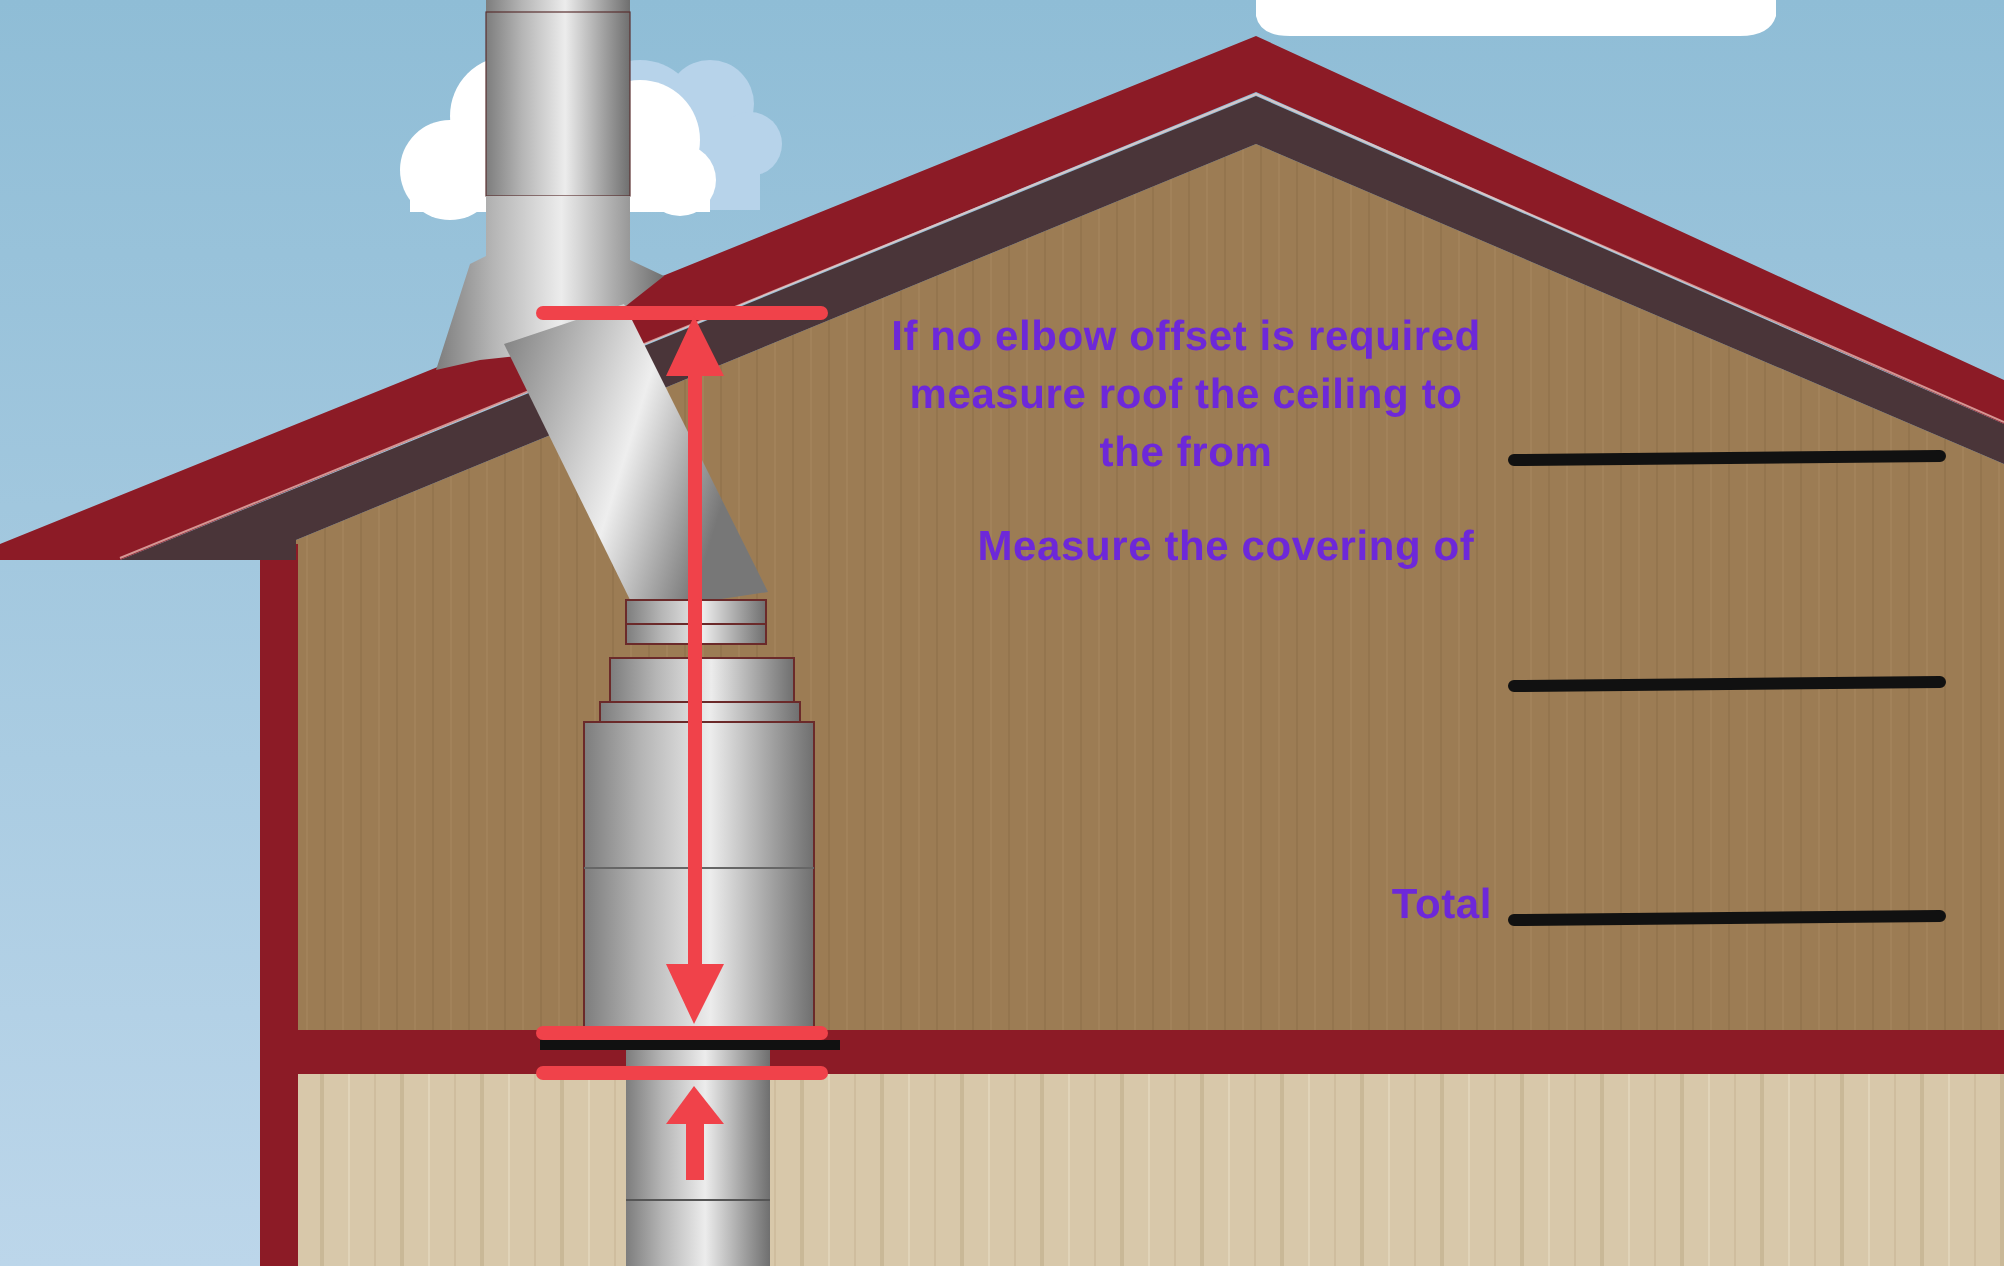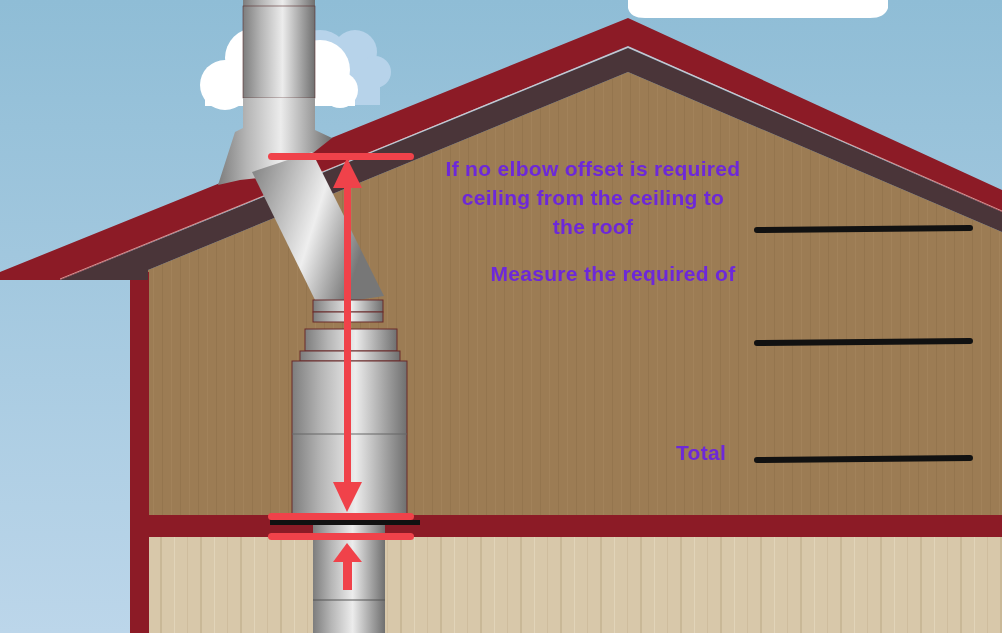--- a/index.html
+++ b/index.html
@@ -1,21 +1,21 @@
 <!DOCTYPE html>
 <html><head>
 <meta charset="utf-8">
 <style>
   html, body { margin:0; padding:0; }
   body { width:1002px; height:633px; overflow:hidden; position:relative; font-family:"Liberation Sans", sans-serif; background:#93c0d8; }
   #scene { position:absolute; left:0; top:0; width:1002px; height:633px; }
   .label { position:absolute; color:#6d28d9; font-weight:bold; font-size:21px; line-height:29px; text-align:center; letter-spacing:0.3px; }
   #lbl1 { left:408px; top:154px; width:370px; }
   #lbl2 { left:448px; top:259px; width:330px; }
-  #lbl3 { left:656px; top:438px; width:90px; text-align:center; }
+  #lbl3 { left:656px; top:438px; width:90px; text-align:right; }
 </style>
 </head>
 <body>
 
 <svg id="scene" viewBox="0 0 1002 633" xmlns="http://www.w3.org/2000/svg">
   <defs>
     <linearGradient id="sky" x1="0" y1="0" x2="0" y2="1">
       <stop offset="0" stop-color="#8fbdd6"></stop>
       <stop offset="1" stop-color="#bcd6ea"></stop>
     </linearGradient>
@@ -109,21 +109,21 @@
 
   <g stroke="#111" stroke-width="6" stroke-linecap="round">
     <line x1="757" y1="230" x2="970" y2="228"></line>
     <line x1="757" y1="343" x2="970" y2="341"></line>
     <line x1="757" y1="460" x2="970" y2="458"></line>
   </g>
 </svg>
 
 <div id="lbl1" class="label">
   <div>If no elbow offset is required</div>
-  <div>ceiling from the ceiling to</div>
-  <div>the roof</div>
+  <div>measure roof the ceiling to</div>
+  <div>the from</div>
 </div>
 <div id="lbl2" class="label">
-  <div>Measure the required of</div>
+  <div>Measure the covering of</div>
 </div>
 <div id="lbl3" class="label">
   <div>Total</div>
 </div>
 
 </body></html>

